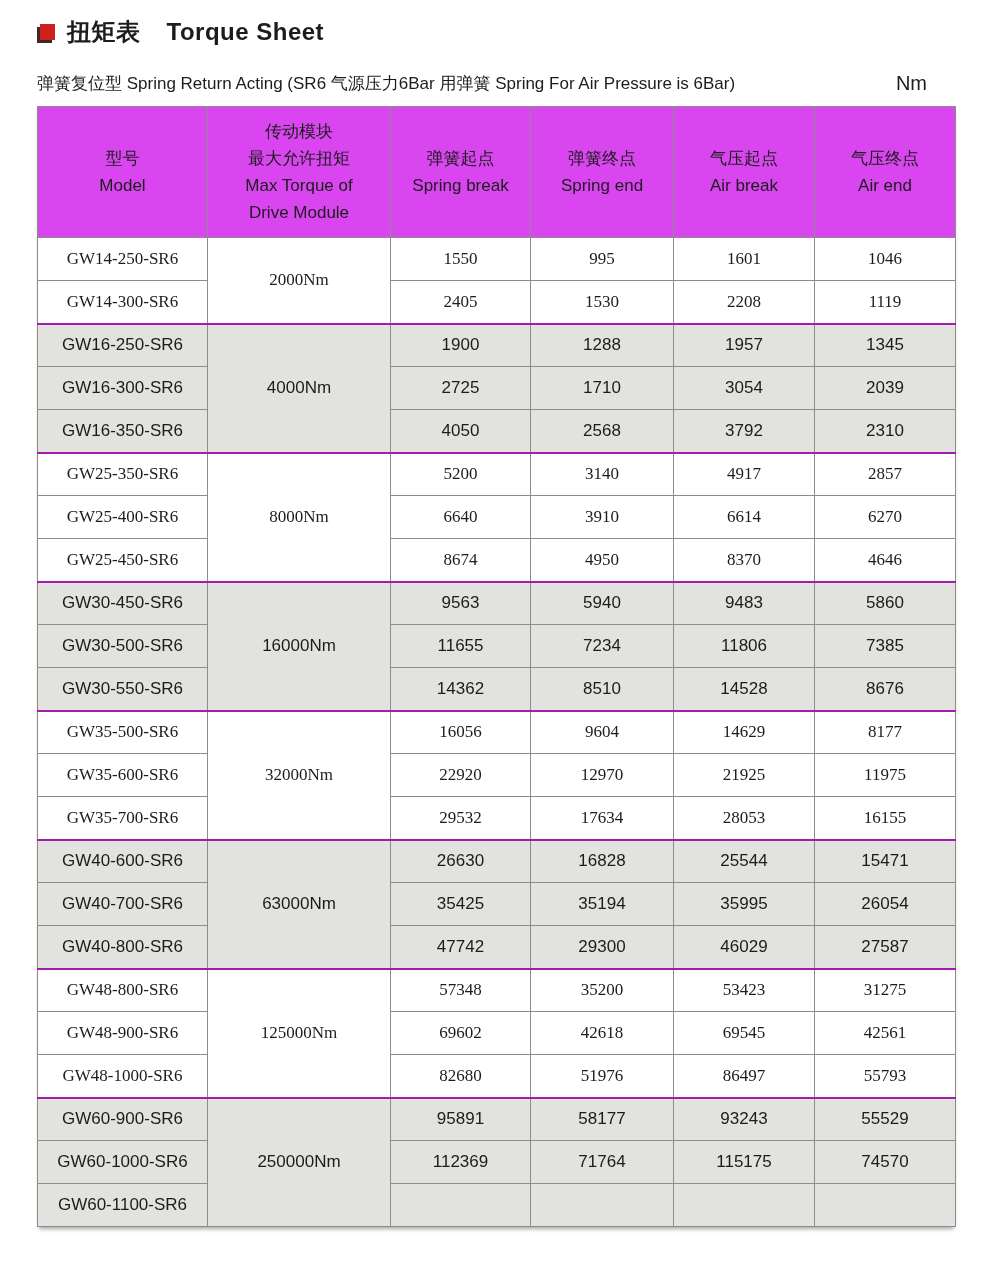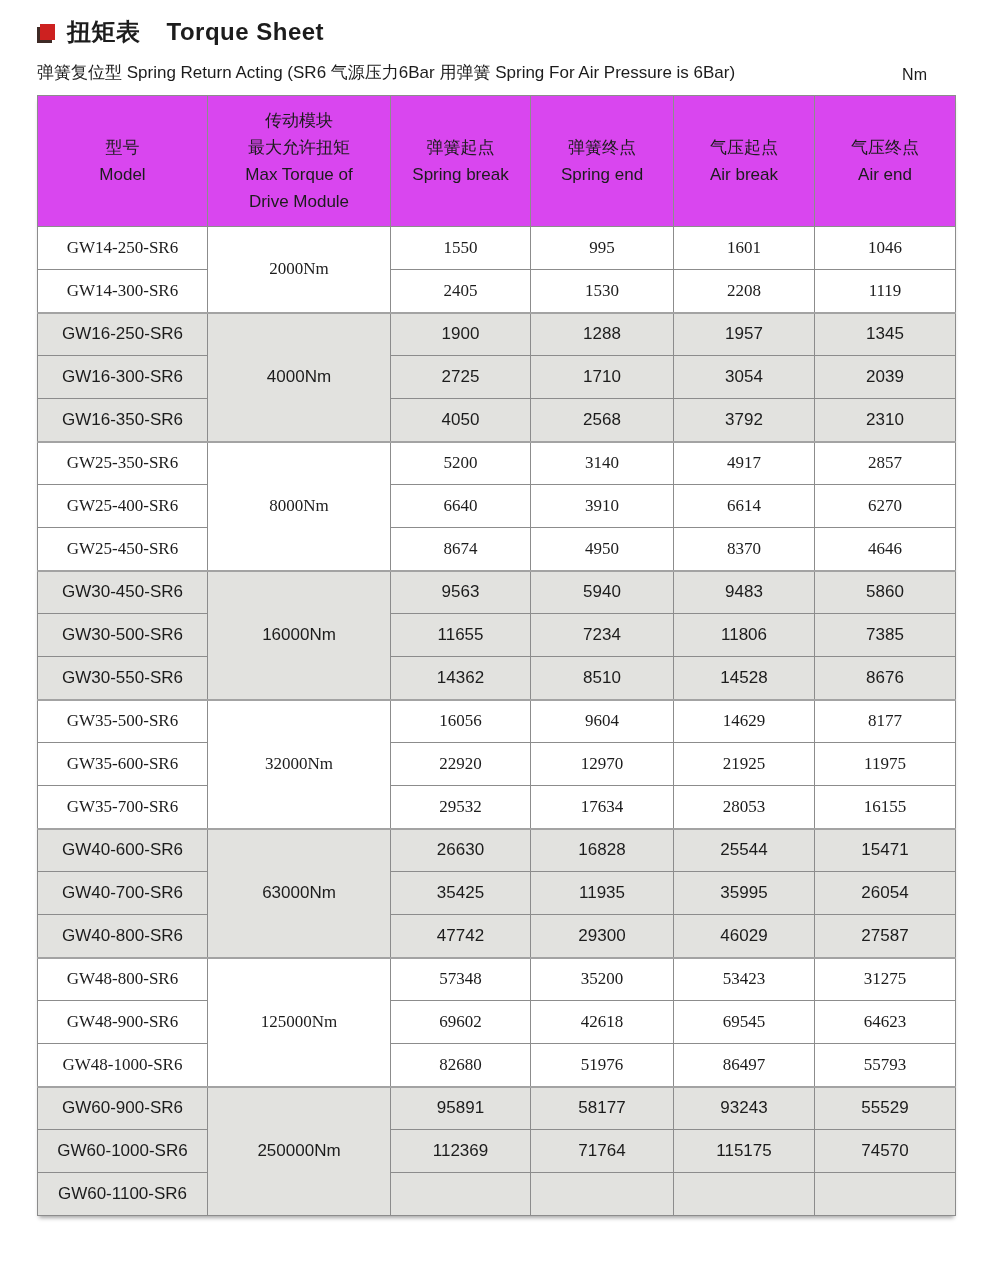--- a/index.html
+++ b/index.html
@@ -29,29 +29,29 @@
     width: 15px;
     height: 16px;
     background: #cd2120;
     box-shadow: -3px 3px 0 #3d2a26;
     margin-right: 12px;
     margin-left: 3px;
   }
   .title-en { margin-left: 26px; }
   .subtitle-row {
     display: flex;
-    align-items: flex-end;
+    align-items: center;
     width: 918px;
-    margin-top: 13px;
+    margin-top: 24px;
     font-size: 17px;
   }
   .unit {
     margin-left: auto;
     margin-right: 28px;
-    font-size: 16px;
+    font-size: 20px;
   }
   
   table.torque {
     border-collapse: collapse;
     table-layout: fixed;
     width: 918px;
     margin-top: 11px;
     box-shadow: 0 4px 4px -2px rgba(0,0,0,0.35);
   }
   table.torque th, table.torque td {
@@ -65,21 +65,21 @@
     overflow: hidden;
   }
   table.torque thead th {
     background: #d946ef;
     height: 131px;
     line-height: 1.6;
   }
   table.torque td { height: 43px; }
   tr.shaded td { background: #e2e2df; }
   tr.plain td { background: #ffffff; font-family: Liberation Serif, serif; }
-  tr.group-start td { border-top: 2px solid #a3a3a3; }
+  tr.group-start td { border-top: 2px solid #a21caf; }
   table.torque tr:first-child td { border-top: 1px solid #8c8c8c; }
   col.c-model  { width: 170px; }
   col.c-torque { width: 183px; }
   col.c-sb     { width: 140px; }
   col.c-se     { width: 143px; }
   col.c-ab     { width: 141px; }
   col.c-ae     { width: 141px; }
 </style>
 </head>
 <body>
@@ -224,21 +224,21 @@
           <td>GW40-600-SR6</td>
           <td rowspan="3">63000Nm</td>
           <td>26630</td>
           <td>16828</td>
           <td>25544</td>
           <td>15471</td>
         </tr>
         <tr class="shaded">
           <td>GW40-700-SR6</td>
           <td>35425</td>
-          <td>11935</td>
+          <td>35194</td>
           <td>35995</td>
           <td>26054</td>
         </tr>
         <tr class="shaded">
           <td>GW40-800-SR6</td>
           <td>47742</td>
           <td>29300</td>
           <td>46029</td>
           <td>27587</td>
         </tr>
@@ -248,21 +248,21 @@
           <td>57348</td>
           <td>35200</td>
           <td>53423</td>
           <td>31275</td>
         </tr>
         <tr class="plain">
           <td>GW48-900-SR6</td>
           <td>69602</td>
           <td>42618</td>
           <td>69545</td>
-          <td>64623</td>
+          <td>42561</td>
         </tr>
         <tr class="plain">
           <td>GW48-1000-SR6</td>
           <td>82680</td>
           <td>51976</td>
           <td>86497</td>
           <td>55793</td>
         </tr>
         <tr class="shaded group-start">
           <td>GW60-900-SR6</td>

